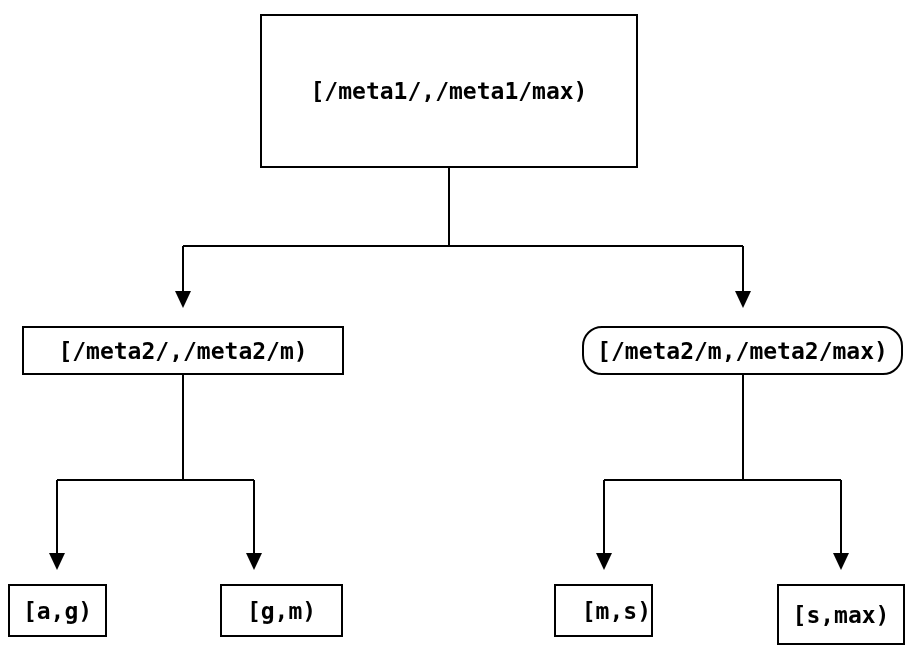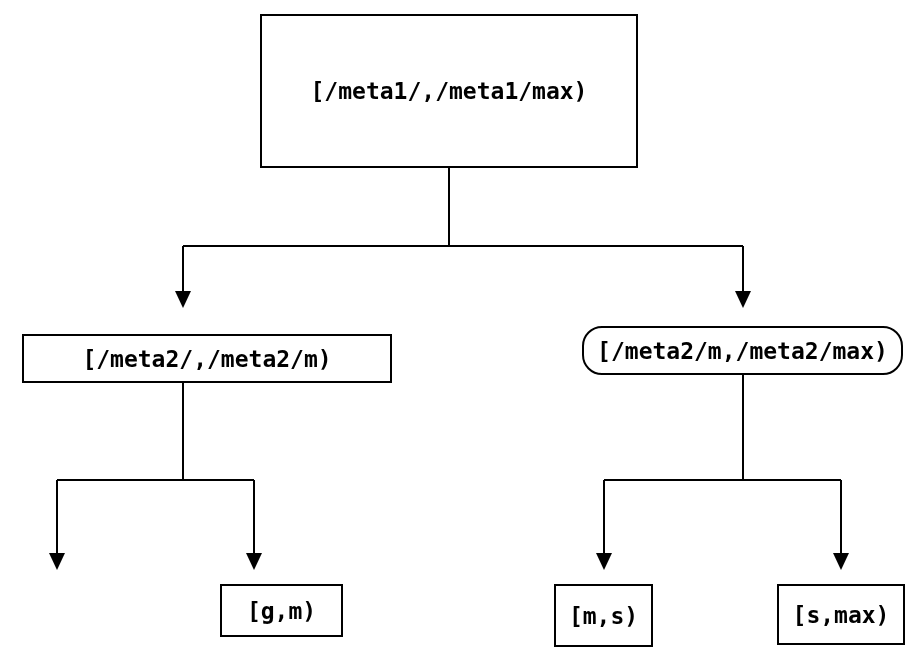--- a/index.html
+++ b/index.html
@@ -38,25 +38,25 @@
     background: #ffffff;
     display: flex;
     align-items: center;
     justify-content: center;
     font-weight: bold;
     font-size: 23px;
     color: #000000;
     white-space: nowrap;
   }
   .node-root   { left: 260px; top: 14px;  width: 378px; height: 154px; }
-  .node-l2a    { left: 22px;  top: 326px; width: 370px; height: 49px; margin-top: 8px;  }
+  .node-l2a    { left: 22px;  top: 326px; width: 322px; height: 49px;  }
   .node-l2b    { left: 582px; top: 326px; width: 321px; height: 49px; border-radius: 20px;  }
   .node-leaf1  { left: 8px;   top: 584px; width: 99px;  height: 53px;  }
   .node-leaf2  { left: 220px; top: 584px; width: 123px;  height: 53px;  }
-  .node-leaf3  { left: 554px; top: 584px; width: 99px;  height: 63px;  }
+  .node-leaf3  { left: 554px; top: 584px; width: 99px;  height: 53px; justify-content: flex-end;  }
   .node-leaf4  { left: 777px; top: 584px; width: 128px; height: 61px;  }
 </style>
 </head>
 <body>
 
 <div class="canvas">
 
   <svg class="connectors" viewBox="0 0 912 652" xmlns="http://www.w3.org/2000/svg">
 
     <g>
@@ -92,20 +92,23 @@
   </div>
 
   <div class="node node-l2a">
     <span>[/meta2/,/meta2/m)</span>
   </div>
 
   <div class="node node-l2b">
     <span>[/meta2/m,/meta2/max)</span>
   </div>
 
+  <div class="node node-leaf1">
+    <span>[a,g)</span>
+  </div>
 
   <div class="node node-leaf2">
     <span>[g,m)</span>
   </div>
 
   <div class="node node-leaf3">
     <span>[m,s)</span>
   </div>
 
   <div class="node node-leaf4">

